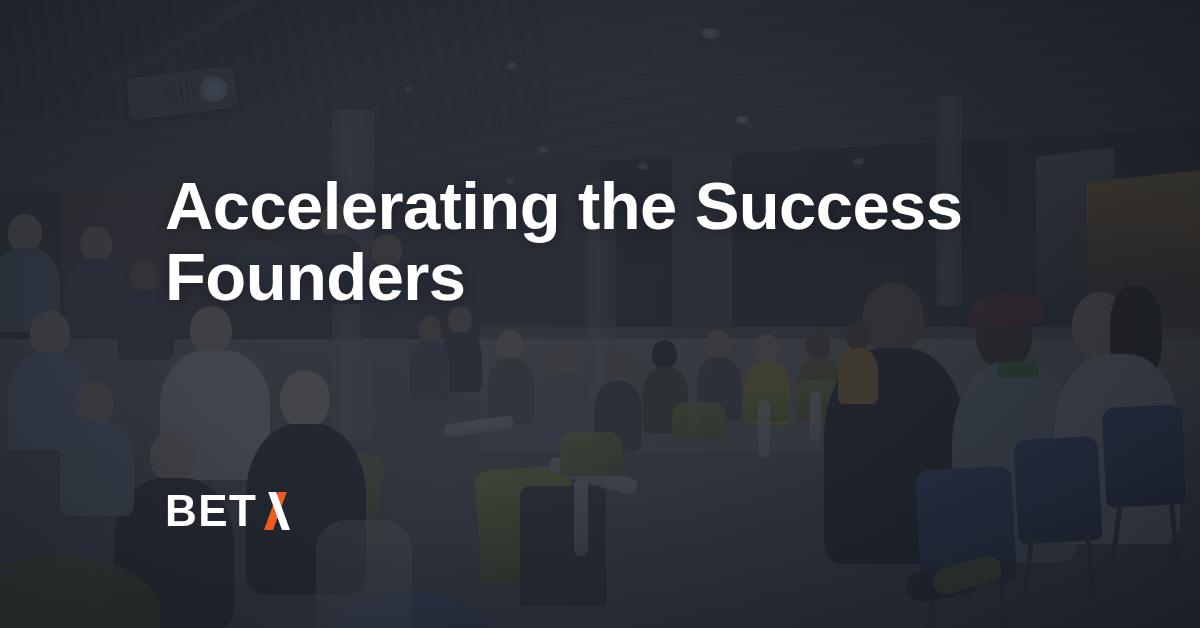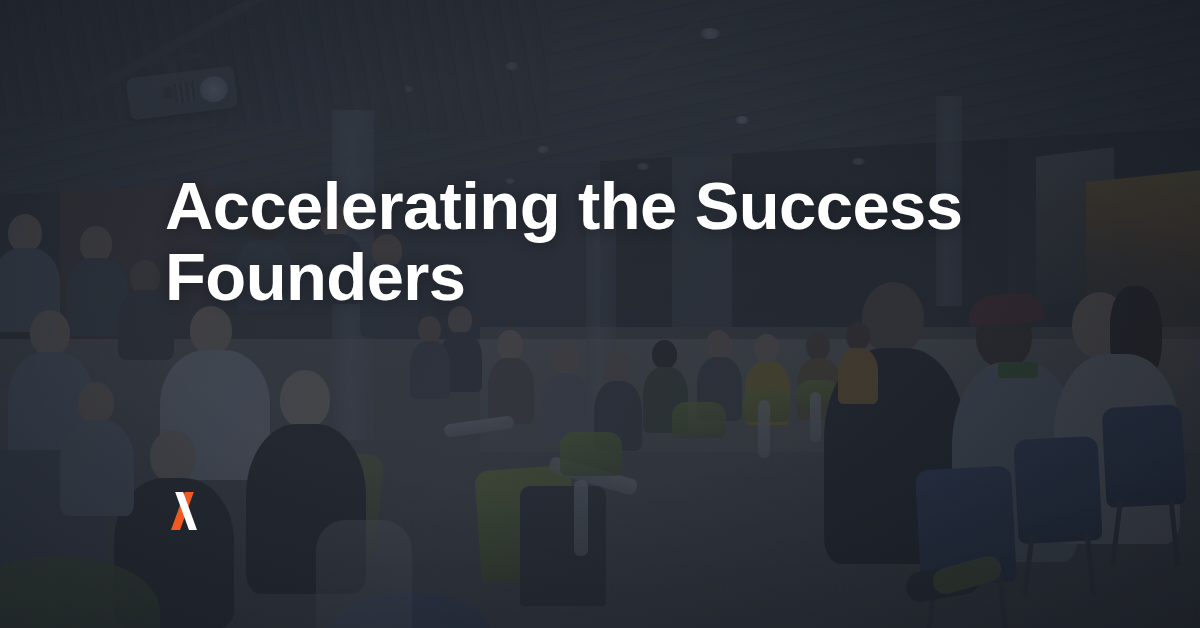--- a/index.html
+++ b/index.html
@@ -547,20 +547,21 @@
   <div class="vignette"></div>
 
   <div class="content">
 
     <h1 class="headline">
       <span class="hl-line">Accelerating the Success</span>
       <span class="hl-line">Founders</span>
     </h1>
 
     <div class="logo">
+      <span class="logo-word">BET</span>
       <span class="logo-a">
         <span class="stroke-l"></span>
         <span class="stroke-r"></span>
       </span>
     </div>
 
   </div>
 </div>
 
 </body></html>

